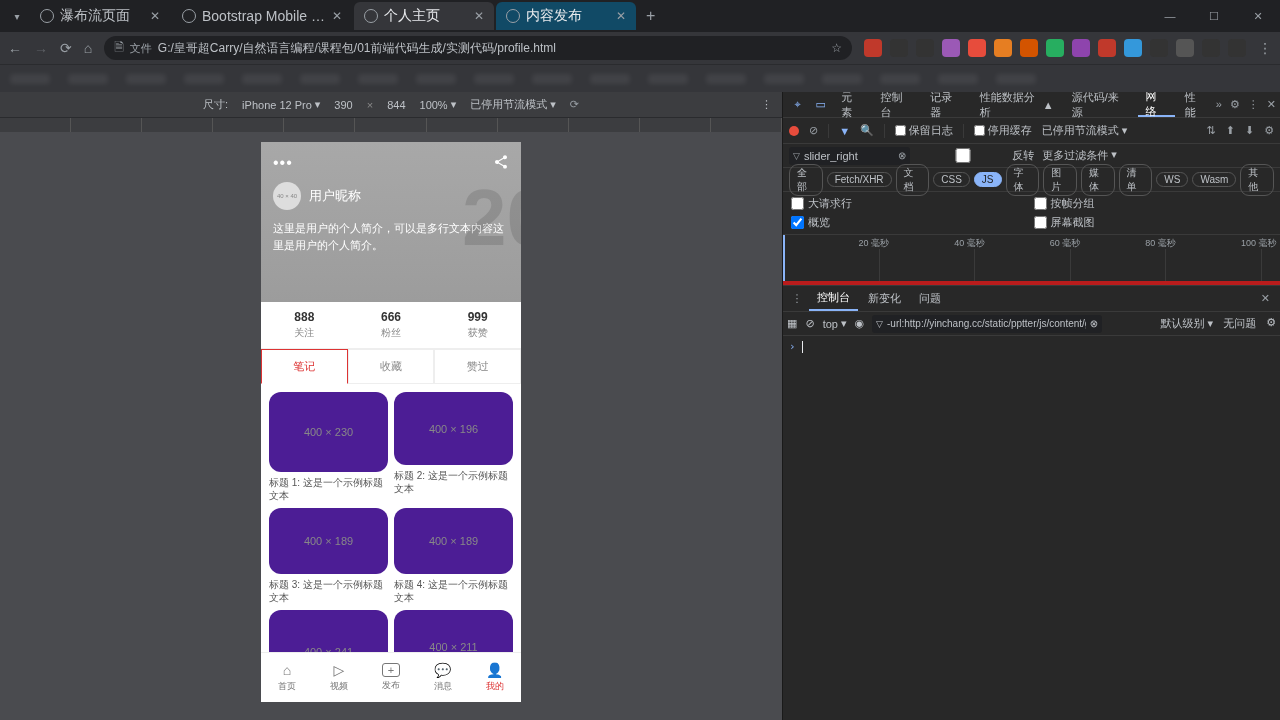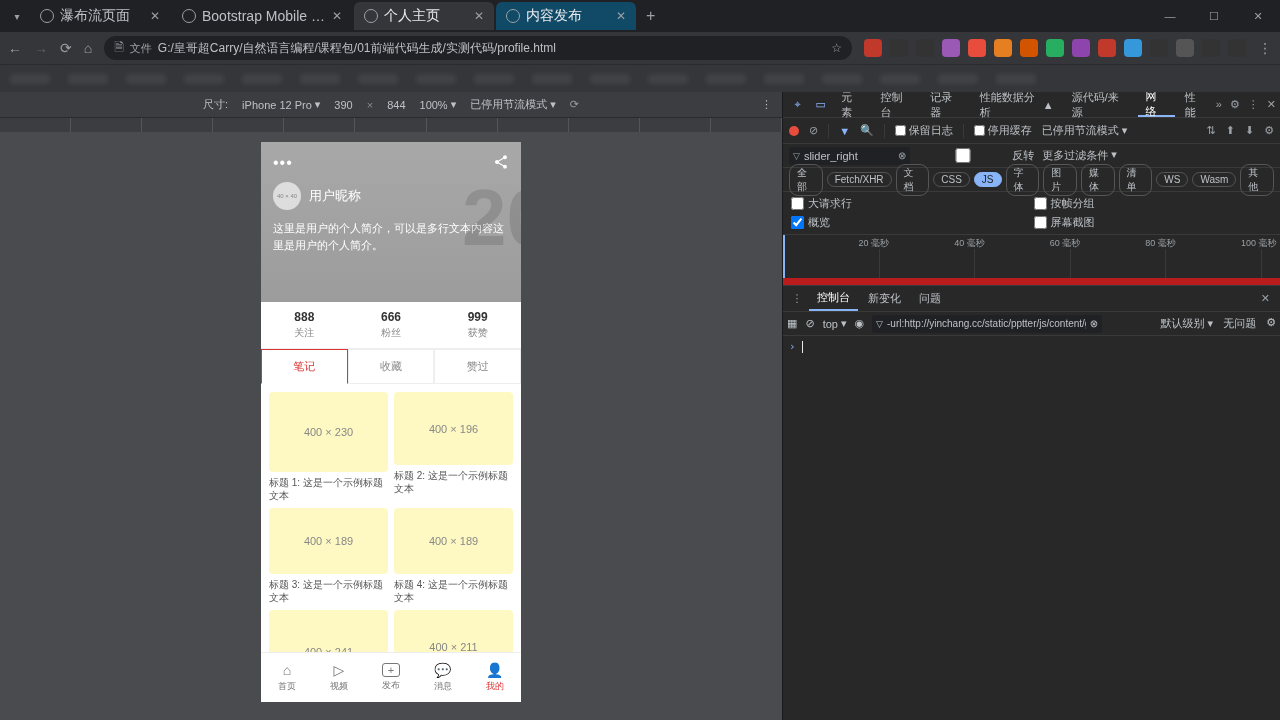--- a/index.html
+++ b/index.html
@@ -56,21 +56,21 @@
 .phone .bgnum { position: absolute; right: -30px; top: 30px; font-size: 80px; font-weight: 700; color: rgba(0,0,0,0.12); }
 .phone .stats { display: flex; background: #fff; border-bottom: 1px solid #eee; }
 .phone .stat { flex: 1; text-align: center; padding: 8px 0; }
 .phone .stat .v { font-size: 12px; font-weight: 600; color: #333; }
 .phone .stat .l { font-size: 10px; color: #888; margin-top: 2px; }
 .phone .tabs { display: flex; }
 .phone .ptab { flex: 1; text-align: center; padding: 9px 0; font-size: 11px; color: #888; border: 1px solid #eee; cursor: pointer; }
 .phone .ptab.active { color: #d33; border: 1px solid #d33; border-bottom: 1px solid #fff; }
 .phone .feed { flex: 1; overflow-y: auto; padding: 8px; display: grid; grid-template-columns: 1fr 1fr; gap: 6px; align-content: start; }
 .phone .card {}
-.phone .thumb { background: #fef9c3; color: #888; display: flex; align-items: center; justify-content: center; font-size: 11px; border-radius: 4px; }
+.phone .thumb { background: #4c1d95; color: #888; display: flex; align-items: center; justify-content: center; font-size: 11px; border-radius: 12px; }
 .phone .cap { font-size: 10px; color: #555; margin-top: 4px; line-height: 1.3; }
 .phone .navbar { height: 50px; border-top: 1px solid #eee; display: flex; background: #fff; }
 .phone .nitem { flex: 1; display: flex; flex-direction: column; align-items: center; justify-content: center; font-size: 9px; color: #777; cursor: pointer; gap: 2px; }
 .phone .nitem.active { color: #d33; }
 .phone .nitem .nicn { font-size: 14px; }
 .phone .nitem.pub .nicn { border: 1px solid #777; border-radius: 3px; width: 18px; height: 14px; display: flex; align-items: center; justify-content: center; font-size: 11px; line-height: 1; }
 
 
 .dt { width: 498px; background: #282828; display: flex; flex-direction: column; border-left: 1px solid #1a1a1a; font-size: 11px; }
 .dt-tabs { height: 26px; display: flex; align-items: center; border-bottom: 1px solid #3a3a3a; padding: 0 4px; gap: 2px; }
@@ -93,21 +93,21 @@
 .net-filter input { background: none; border: none; outline: none; color: #bdc1c6; font-size: 11px; width: 90px; }
 .net-filter .fx { color: #9aa0a6; cursor: pointer; font-size: 10px; }
 
 .net-types { height: 24px; display: flex; align-items: center; gap: 4px; padding: 0 6px; border-bottom: 1px solid #3a3a3a; }
 .net-types .chip { padding: 1px 7px; border: 1px solid #555; border-radius: 9px; color: #bdc1c6; font-size: 10px; cursor: pointer; }
 .net-types .chip.js { background: #8ab4f8; border-color: #8ab4f8; color: #202124; }
 
 .net-opts { padding: 4px 8px; display: grid; grid-template-columns: 1fr 1fr; gap: 4px; border-bottom: 1px solid #3a3a3a; }
 .net-opts .chk { display: flex; align-items: center; gap: 4px; color: #bdc1c6; }
 
-.waterfall { height: 50px; border-bottom: 7px solid #b91c1c; position: relative; }
+.waterfall { height: 50px; border-bottom: 4px solid #b91c1c; position: relative; }
 .waterfall .bar { position: absolute; left: 0; top: 0; bottom: 0; width: 2px; background: #8ab4f8; }
 .waterfall .tick { position: absolute; top: 2px; font-size: 9px; color: #9aa0a6; }
 .waterfall .tline { position: absolute; top: 14px; bottom: 0; width: 1px; background: #3a3a3a; }
 
 .empty-net { flex: 1; display: flex; flex-direction: column; align-items: center; justify-content: center; color: #9aa0a6; gap: 8px; text-align: center; }
 .empty-net a { color: #8ab4f8; text-decoration: underline; cursor: pointer; }
 
 .dt-bottom { border-top: 1px solid #3a3a3a; display: flex; flex-direction: column; height: 232px; }
 .dt-b-tabs { height: 26px; display: flex; align-items: center; padding: 0 4px; gap: 2px; border-bottom: 1px solid #3a3a3a; }
 .dt-b-tabs .icn { width: 20px; text-align: center; color: #9aa0a6; cursor: pointer; }

